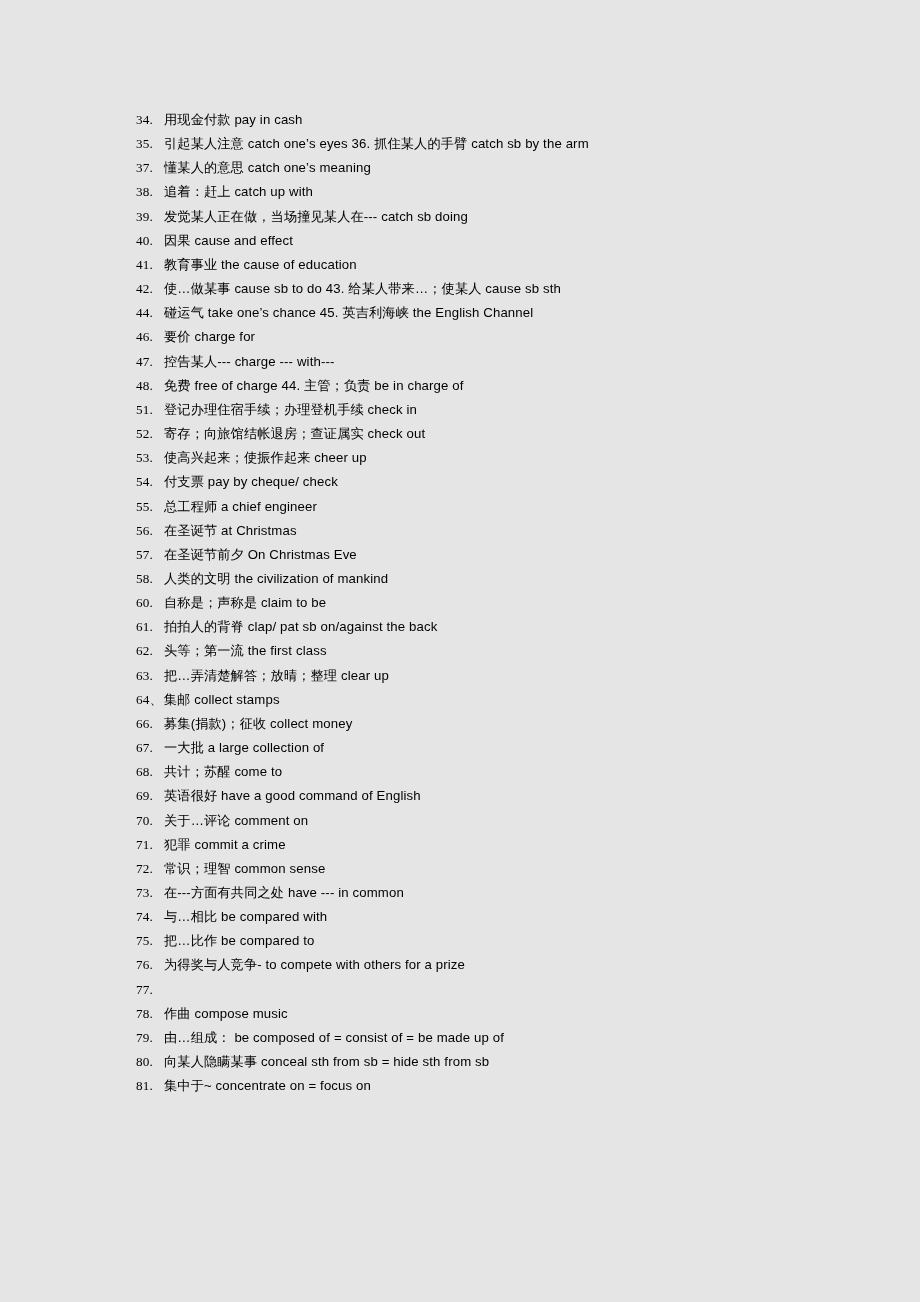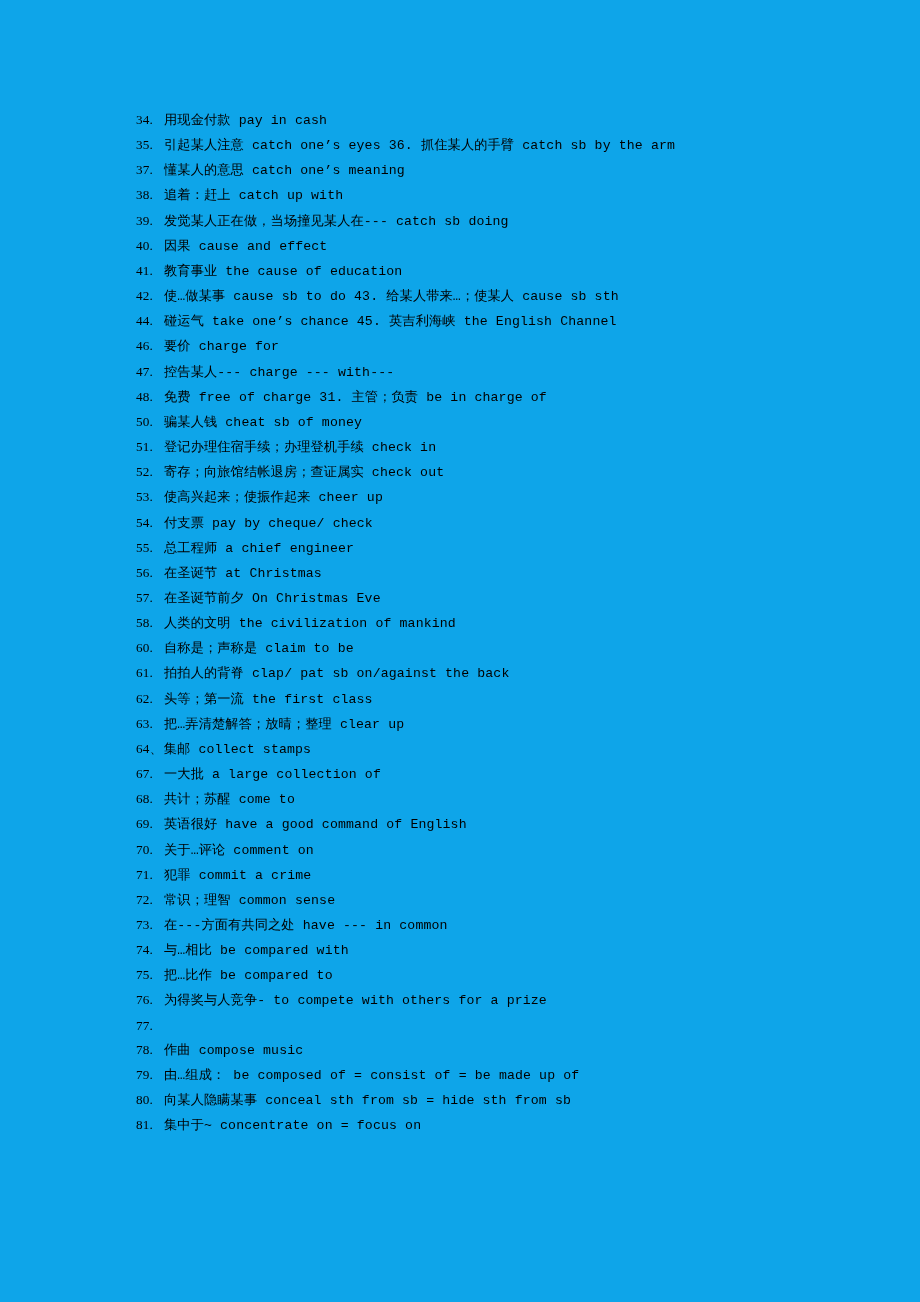--- a/index.html
+++ b/index.html
@@ -12,21 +12,21 @@
     width: 920px;
     height: 1302px;
     font-family: "Liberation Serif", "DejaVu Serif", serif;
     color: #000000;
     -webkit-font-smoothing: antialiased;
   }
   .page {
     position: relative;
     width: 920px;
     height: 1302px;
-    background: #0ea5e9;
+    background: #e5e5e5;
     box-sizing: border-box;
     overflow: hidden;
   }
   .content {
     position: absolute;
     left: 136px;
     top: 108px;
     right: 40px;
   }
   .entry-list {
@@ -44,21 +44,21 @@
   }
   .entry-num {
     flex: 0 0 auto;
     min-width: 23px;
     text-align: left;
     font-family: "Liberation Serif", "DejaVu Serif", serif;
   }
   .entry-text {
     flex: 0 1 auto;
     padding-left: 5px;
-    font-family: Liberation Mono, monospace;
+    font-family: Liberation Sans, sans-serif;
   }
   
   .entry.compact .entry-num {
     min-width: 0;
   }
   .entry.compact .entry-text {
     padding-left: 1px;
   }
 </style>
 </head>
@@ -106,25 +106,21 @@
         <li class="entry">
           <span class="entry-num">46.</span>
           <span class="entry-text">要价  charge for</span>
         </li>
         <li class="entry">
           <span class="entry-num">47.</span>
           <span class="entry-text">控告某人--- charge --- with---</span>
         </li>
         <li class="entry">
           <span class="entry-num">48.</span>
-          <span class="entry-text">免费  free of charge 31. 主管；负责  be in charge of</span>
-        </li>
-        <li class="entry">
-          <span class="entry-num">50.</span>
-          <span class="entry-text">骗某人钱  cheat sb of money</span>
+          <span class="entry-text">免费  free of charge 44. 主管；负责  be in charge of</span>
         </li>
         <li class="entry">
           <span class="entry-num">51.</span>
           <span class="entry-text">登记办理住宿手续；办理登机手续  check in</span>
         </li>
         <li class="entry">
           <span class="entry-num">52.</span>
           <span class="entry-text">寄存；向旅馆结帐退房；查证属实  check out</span>
         </li>
         <li class="entry">
@@ -163,20 +159,24 @@
           <span class="entry-num">62.</span>
           <span class="entry-text">头等；第一流  the first class</span>
         </li>
         <li class="entry">
           <span class="entry-num">63.</span>
           <span class="entry-text">把…弄清楚解答；放晴；整理  clear up</span>
         </li>
         <li class="entry compact">
           <span class="entry-num">64、</span>
           <span class="entry-text">集邮  collect stamps</span>
+        </li>
+        <li class="entry">
+          <span class="entry-num">66.</span>
+          <span class="entry-text">募集(捐款)；征收  collect money</span>
         </li>
         <li class="entry">
           <span class="entry-num">67.</span>
           <span class="entry-text">一大批  a large collection of</span>
         </li>
         <li class="entry">
           <span class="entry-num">68.</span>
           <span class="entry-text">共计；苏醒  come to</span>
         </li>
         <li class="entry">

